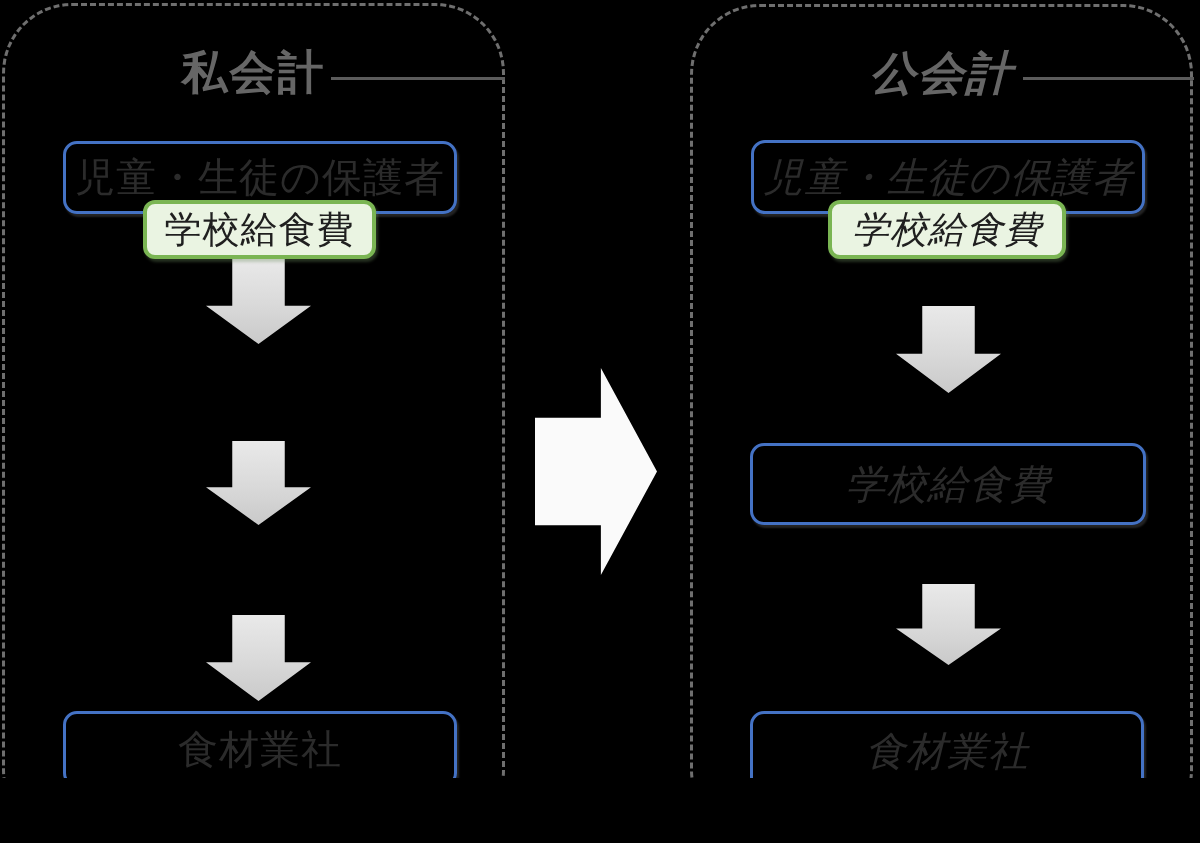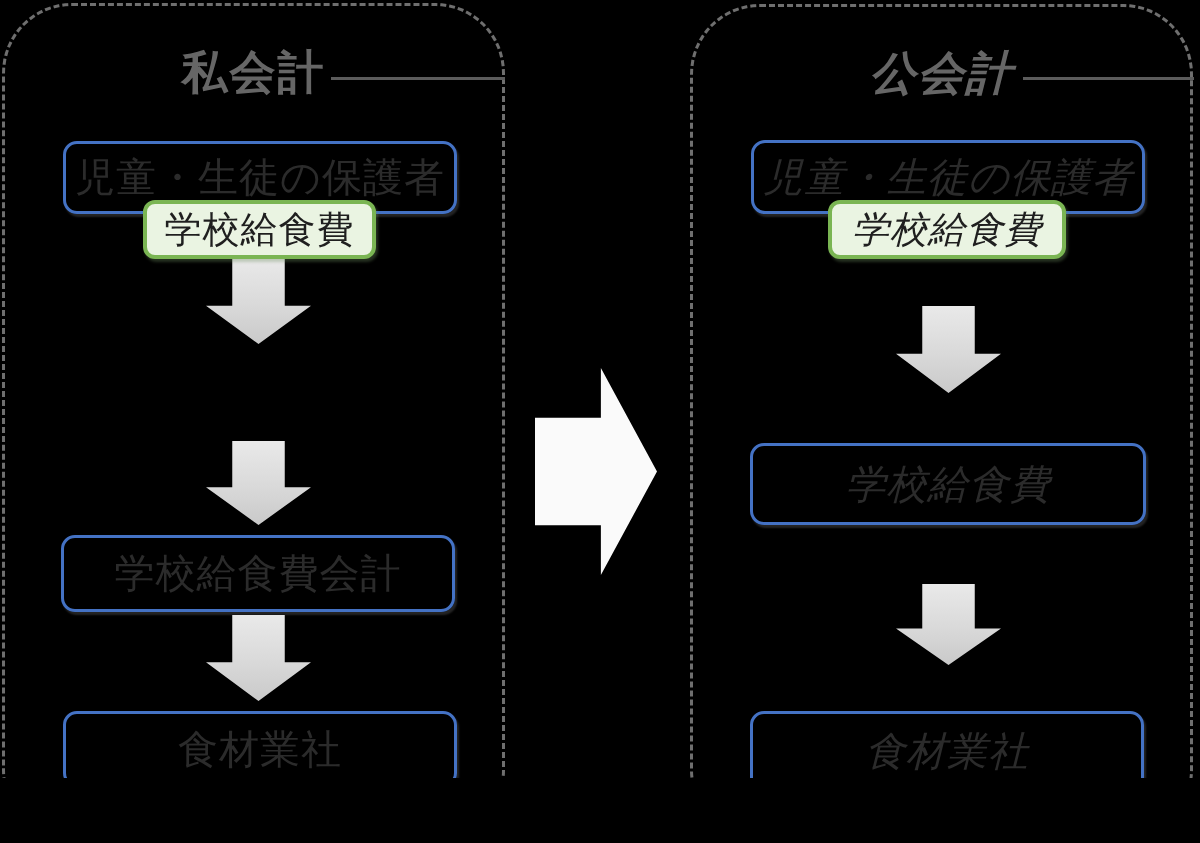--- a/index.html
+++ b/index.html
@@ -108,23 +108,20 @@
 
     <div class="badge" style="left:138px;top:194px;width:233px;height:59px;">
       <span>学校給食費</span>
     </div>
 
     <div class="down-arrow" style="left:201px;top:253px;width:105px;height:85px;"></div>
 
 
     <div class="down-arrow" style="left:201px;top:435px;width:105px;height:84px;"></div>
 
-    <div class="flow-box" style="left:56px;top:529px;width:394px;height:77px;">
-      <span>学校給食費会計</span>
-    </div>
 
     <div class="down-arrow" style="left:201px;top:609px;width:105px;height:86px;"></div>
 
     <div class="flow-box" style="left:58px;top:705px;width:394px;height:76px;">
       <span>食材業社</span>
     </div>
   </section>
 
   <div class="big-arrow"></div>
 

